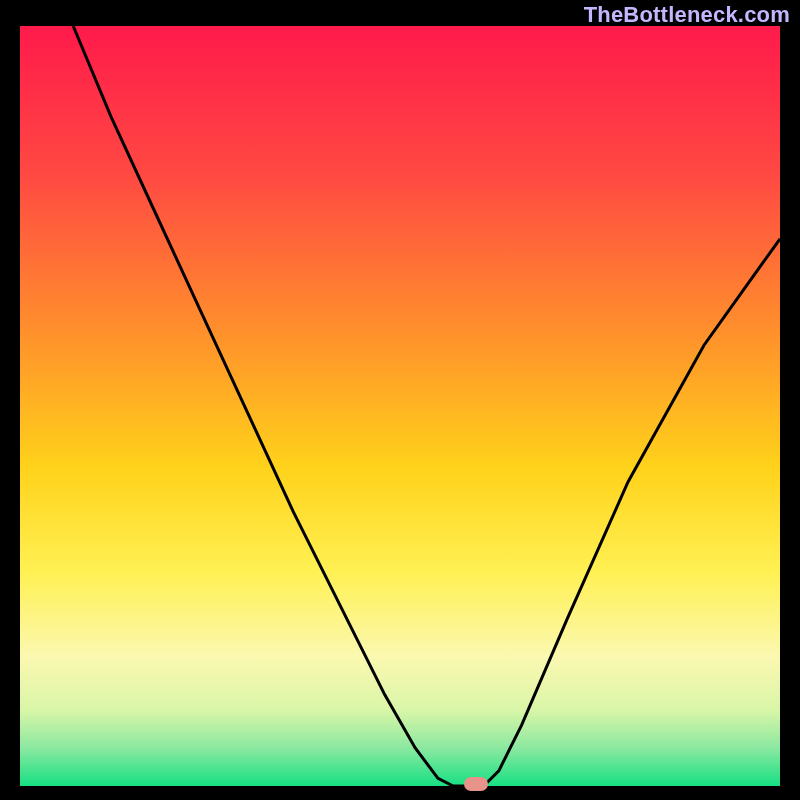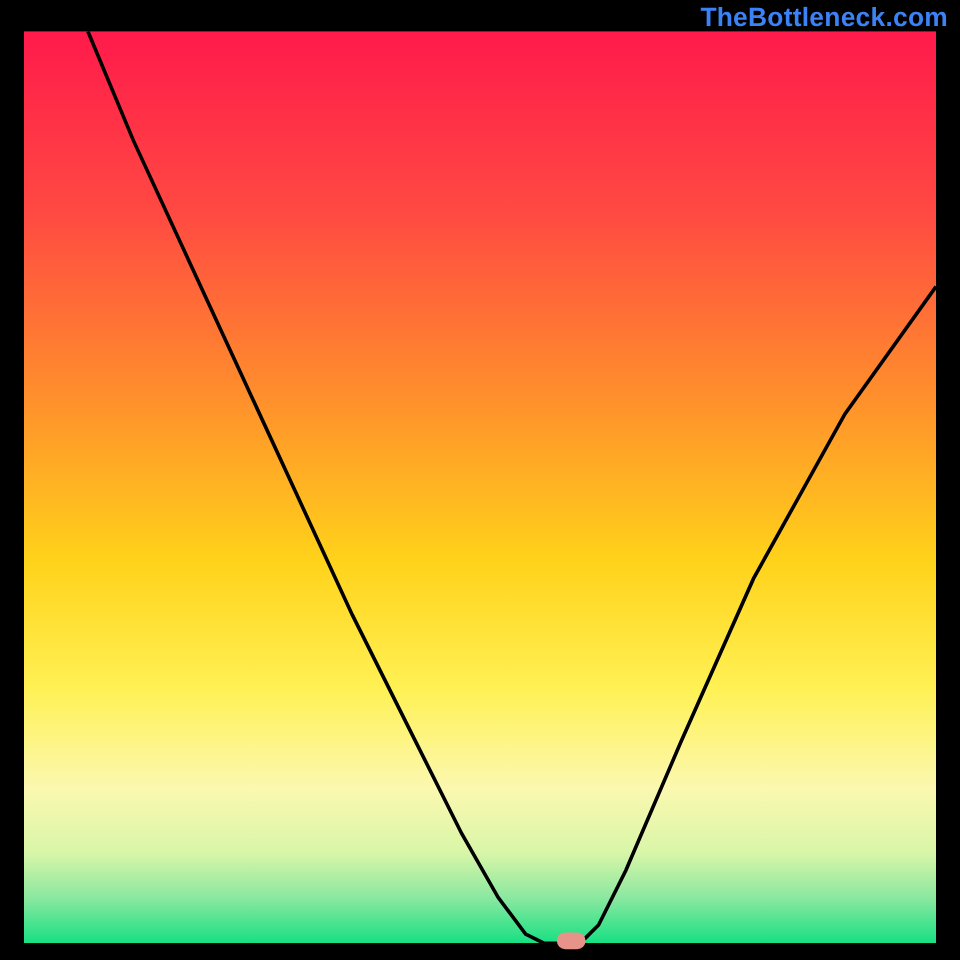--- a/index.html
+++ b/index.html
@@ -14,21 +14,21 @@
   .frame {
     position: relative;
     width: 800px;
     height: 800px;
     box-sizing: border-box;
   }
   .watermark {
     position: absolute;
     top: 2px;
     right: 10px;
-    color: #3b82f6;
+    color: #c4b5fd;
     font-size: 22px;
     font-weight: 600;
     letter-spacing: 0.2px;
     z-index: 3;
   }
   .plot-wrap {
     position: absolute;
     left: 20px;
     top: 26px;
     width: 760px;

